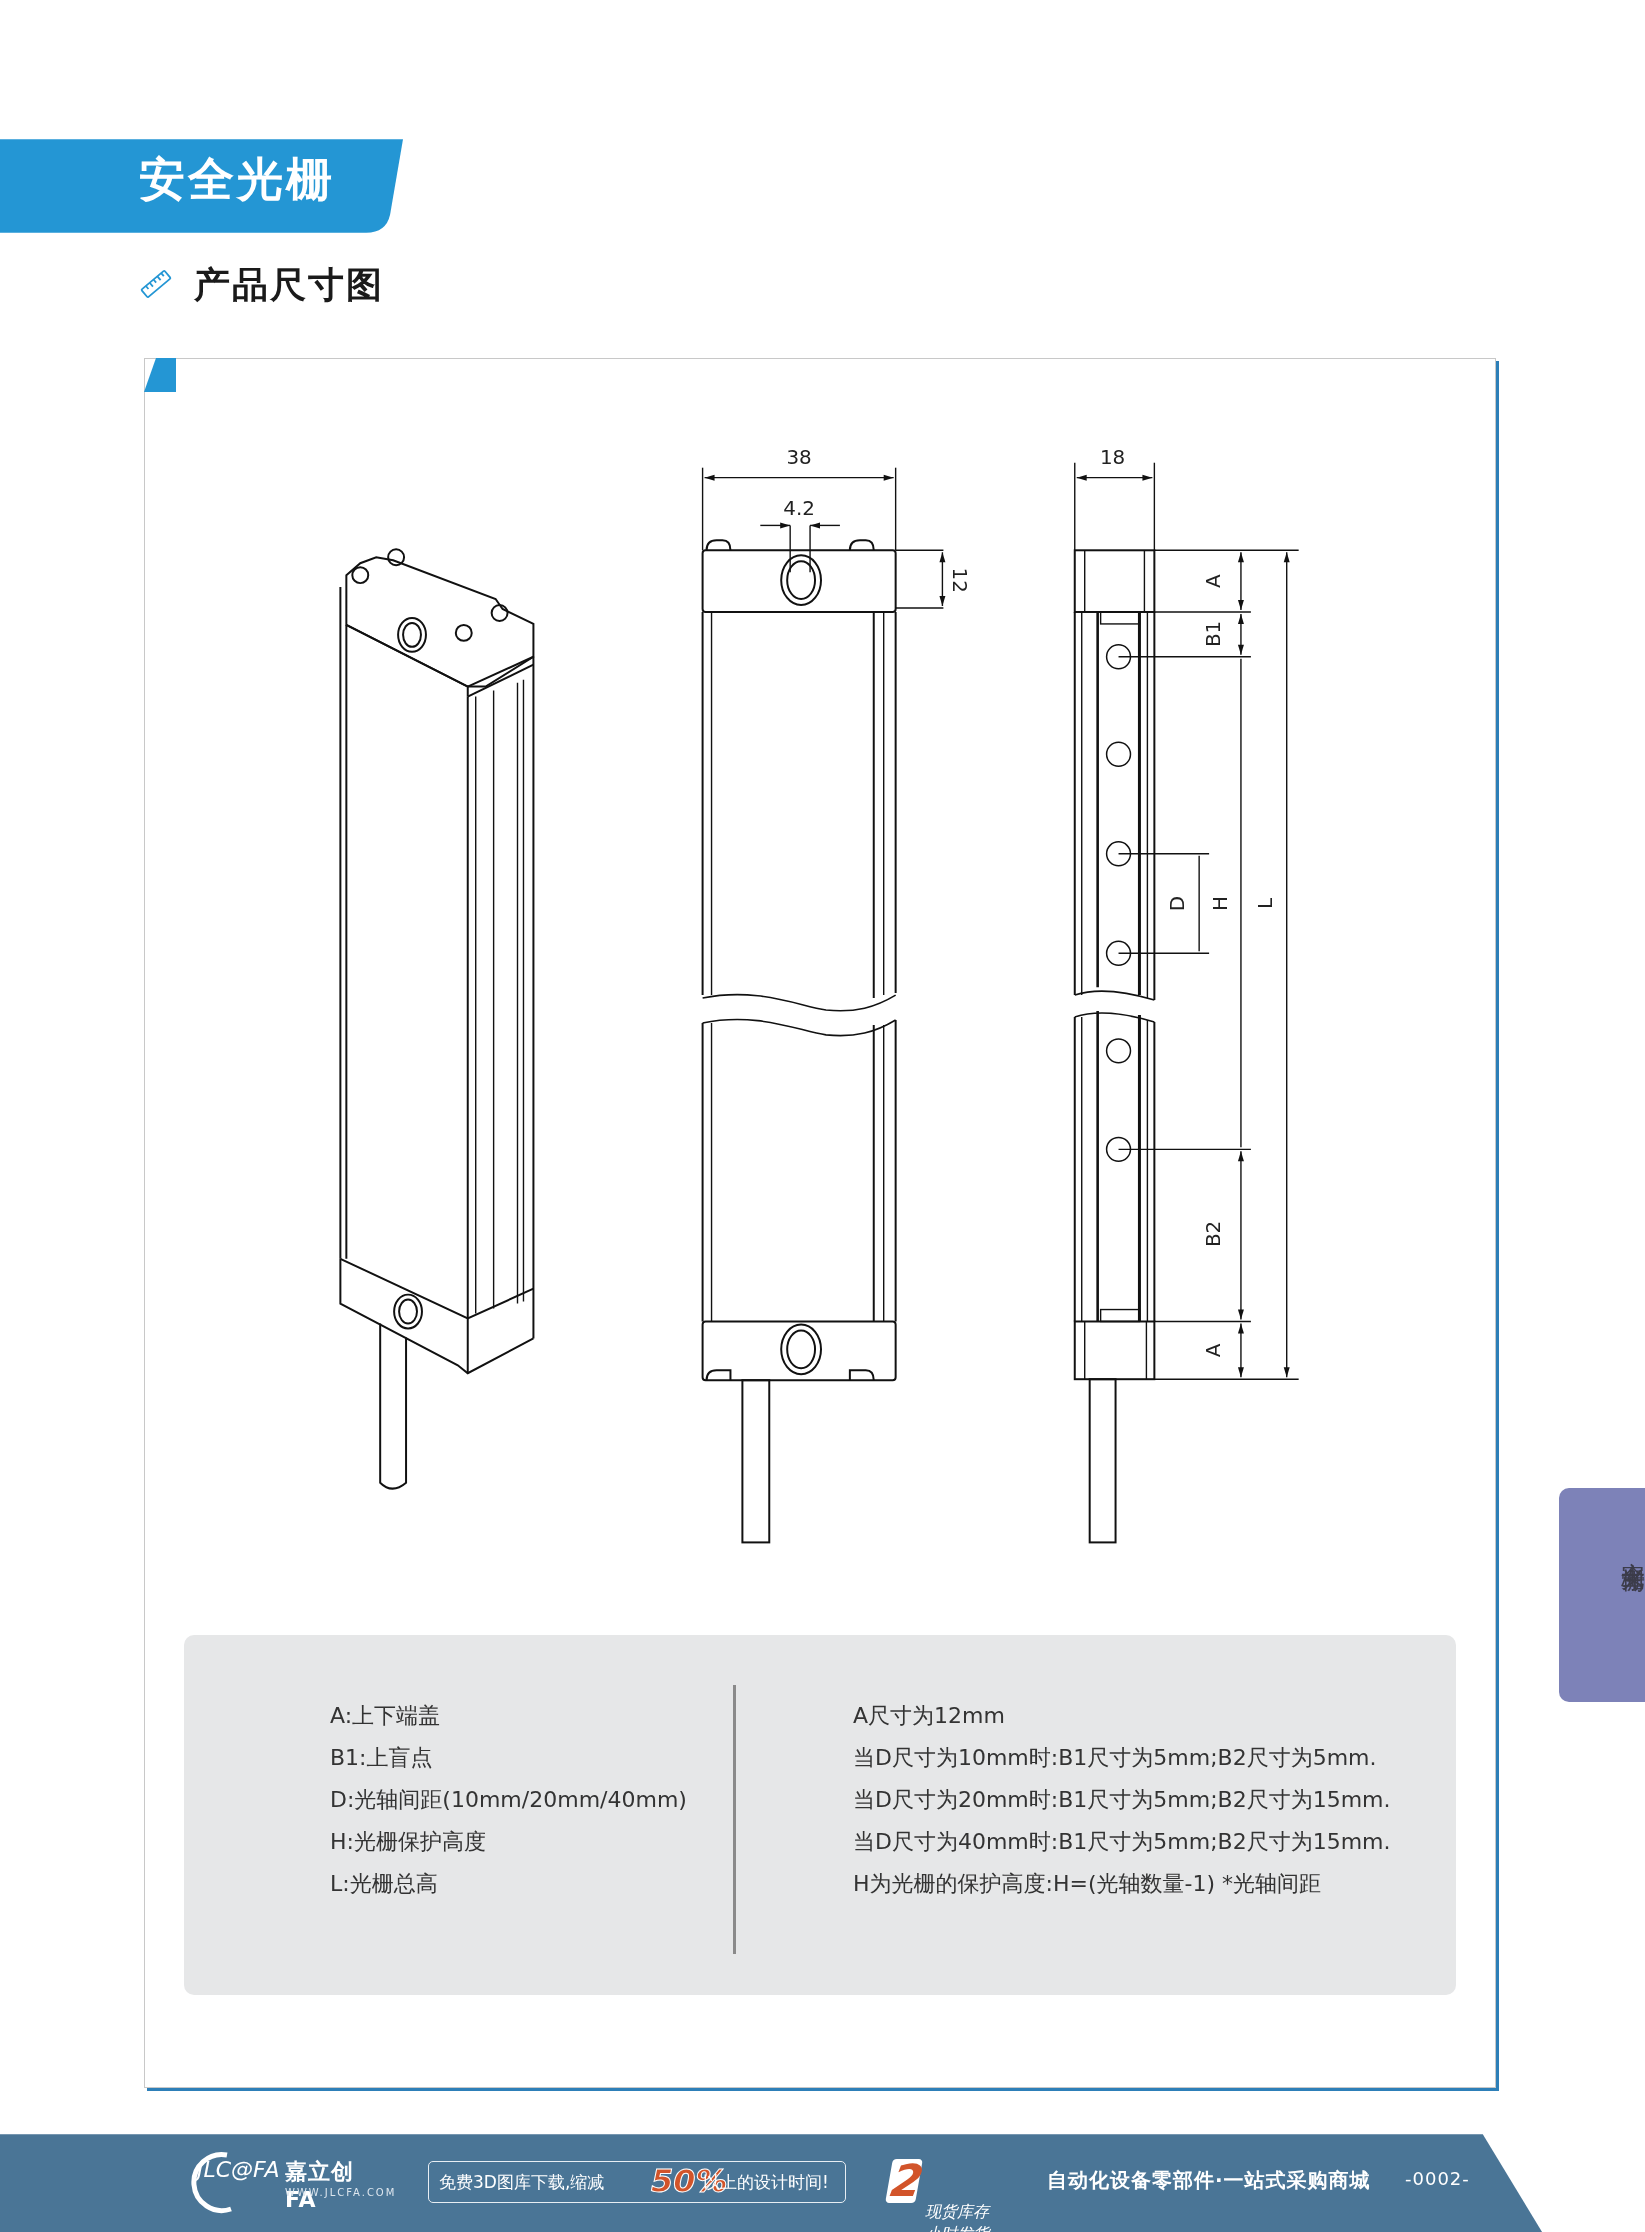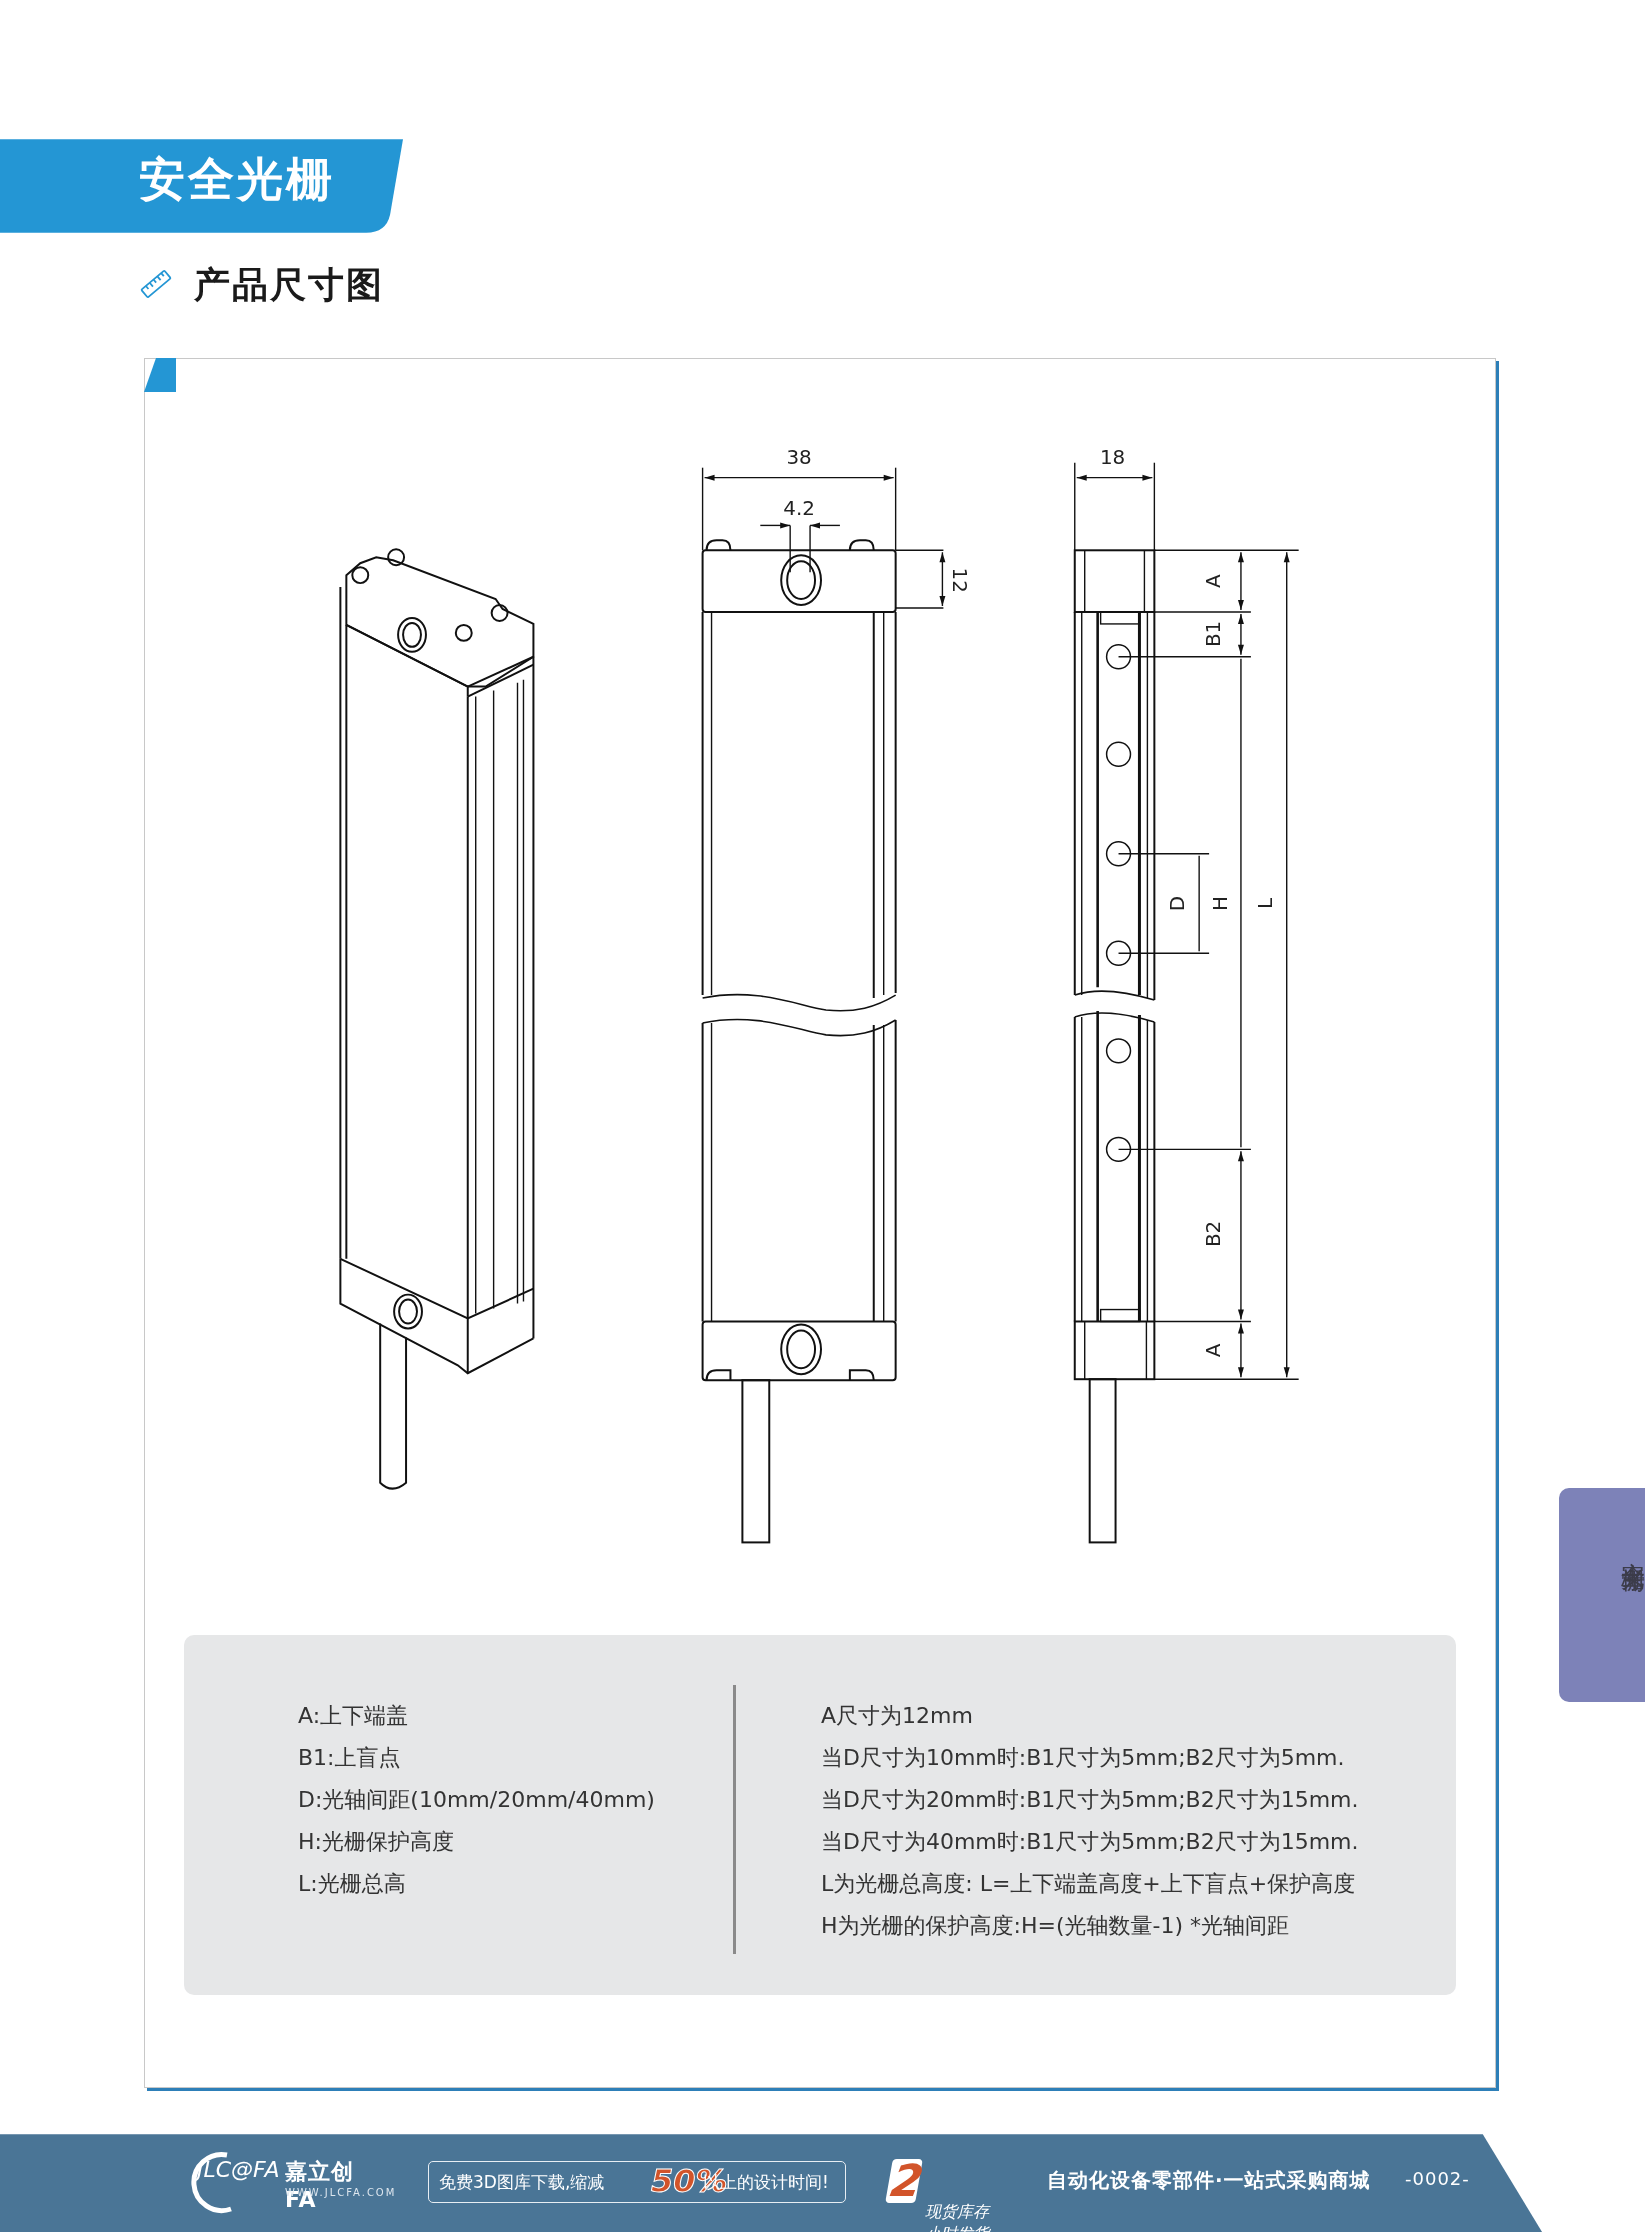--- a/index.html
+++ b/index.html
@@ -8,21 +8,21 @@
   .header-band { position:absolute; left:0; top:139px; width:403px; height:94px; }
   .header-title { position:absolute; left:139px; top:149px; font-size:46px; font-weight:bold; color:#ffffff; letter-spacing:3px; }
   .ruler-icon { position:absolute; left:139px; top:267px; width:34px; height:34px; }
   .section-title { position:absolute; left:194px; top:261px; font-size:36px; font-weight:bold; color:#1a1a1a; letter-spacing:2px;text-align:right; }
   .frame { position:absolute; left:144px; top:358px; width:1350px; height:1728px; border:1px solid #c8c8c8;
            box-shadow:3px 3px 0 #2d7fb8; background:#fff; }
   .corner-tab { position:absolute; left:144px; top:358px; width:32px; height:36px; }
   .drawing { position:absolute; left:0; top:0; width:1646px; height:2233px; pointer-events:none; }
   .notes-box { position:absolute; left:184px; top:1635px; width:1272px; height:360px; background:#e6e7e8; border-radius:10px; }
   .notes-divider { position:absolute; left:549px; top:50px; width:3px; height:269px; background:#8a8a8a; }
-  .notes-col { position:absolute; top:60px; font-size:22px; color:#333; line-height:42px; }
+  .notes-col { position:absolute; top:60px; font-size:22px; color:#333; line-height:42px;margin-left:32px; }
   .notes-col.left { left:114px; }
   .notes-col.right { left:637px; }
   .side-tab { position:absolute; left:1559px; top:1488px; width:90px; height:214px; background:#7d82b8; border-radius:10px 0 0 10px; }
   .side-tab-text { position:absolute; left:0; top:55px; width:100%; text-align:center; writing-mode:vertical-rl; font-size:24px; color:#3c3c4a; letter-spacing:2px; }
   .footer { position:absolute; left:0; top:2134px; width:1646px; height:99px; }
   .footer-logo { position:absolute; left:197px; top:2157px; width:179px; height:52px; }
   .logo-main { position:absolute; left:0; top:0; font-size:22px; font-weight:normal; font-style:italic; color:#fff; }
   .logo-cn { position:absolute; left:68px; top:0; font-size:22px; font-weight:bold; color:#fff; letter-spacing:1px; }
   .logo-url { position:absolute; left:72px; top:30px; font-size:10px; color:#dde6ee; letter-spacing:2px; }
   .promo { position:absolute; left:428px; top:2161px; width:416px; height:40px; border:1.5px solid #e8eef3; border-radius:5px; }
@@ -230,21 +230,20 @@
     <div>D:光轴间距(10mm/20mm/40mm)</div>
     <div>H:光栅保护高度</div>
     <div>L:光栅总高</div>
   </div>
   <div class="notes-divider"></div>
   <div class="notes-col right">
     <div>A尺寸为12mm</div>
     <div>当D尺寸为10mm时:B1尺寸为5mm;B2尺寸为5mm.</div>
     <div>当D尺寸为20mm时:B1尺寸为5mm;B2尺寸为15mm.</div>
     <div>当D尺寸为40mm时:B1尺寸为5mm;B2尺寸为15mm.</div>
-    <div>L为光栅总高度: L=上下端盖高度+上下盲点+保护高度</div>
     <div>H为光栅的保护高度:H=(光轴数量-1) *光轴间距</div>
   </div>
 </div>
 
 <div class="side-tab">
   <div class="side-tab-text">安全光栅</div>
 </div>
 
 <svg class="footer" viewBox="0 0 1654 99" width="1646" height="99">
   <path d="M0 0 H1490 L1550 99 H0 Z" fill="#4a7596"></path>

